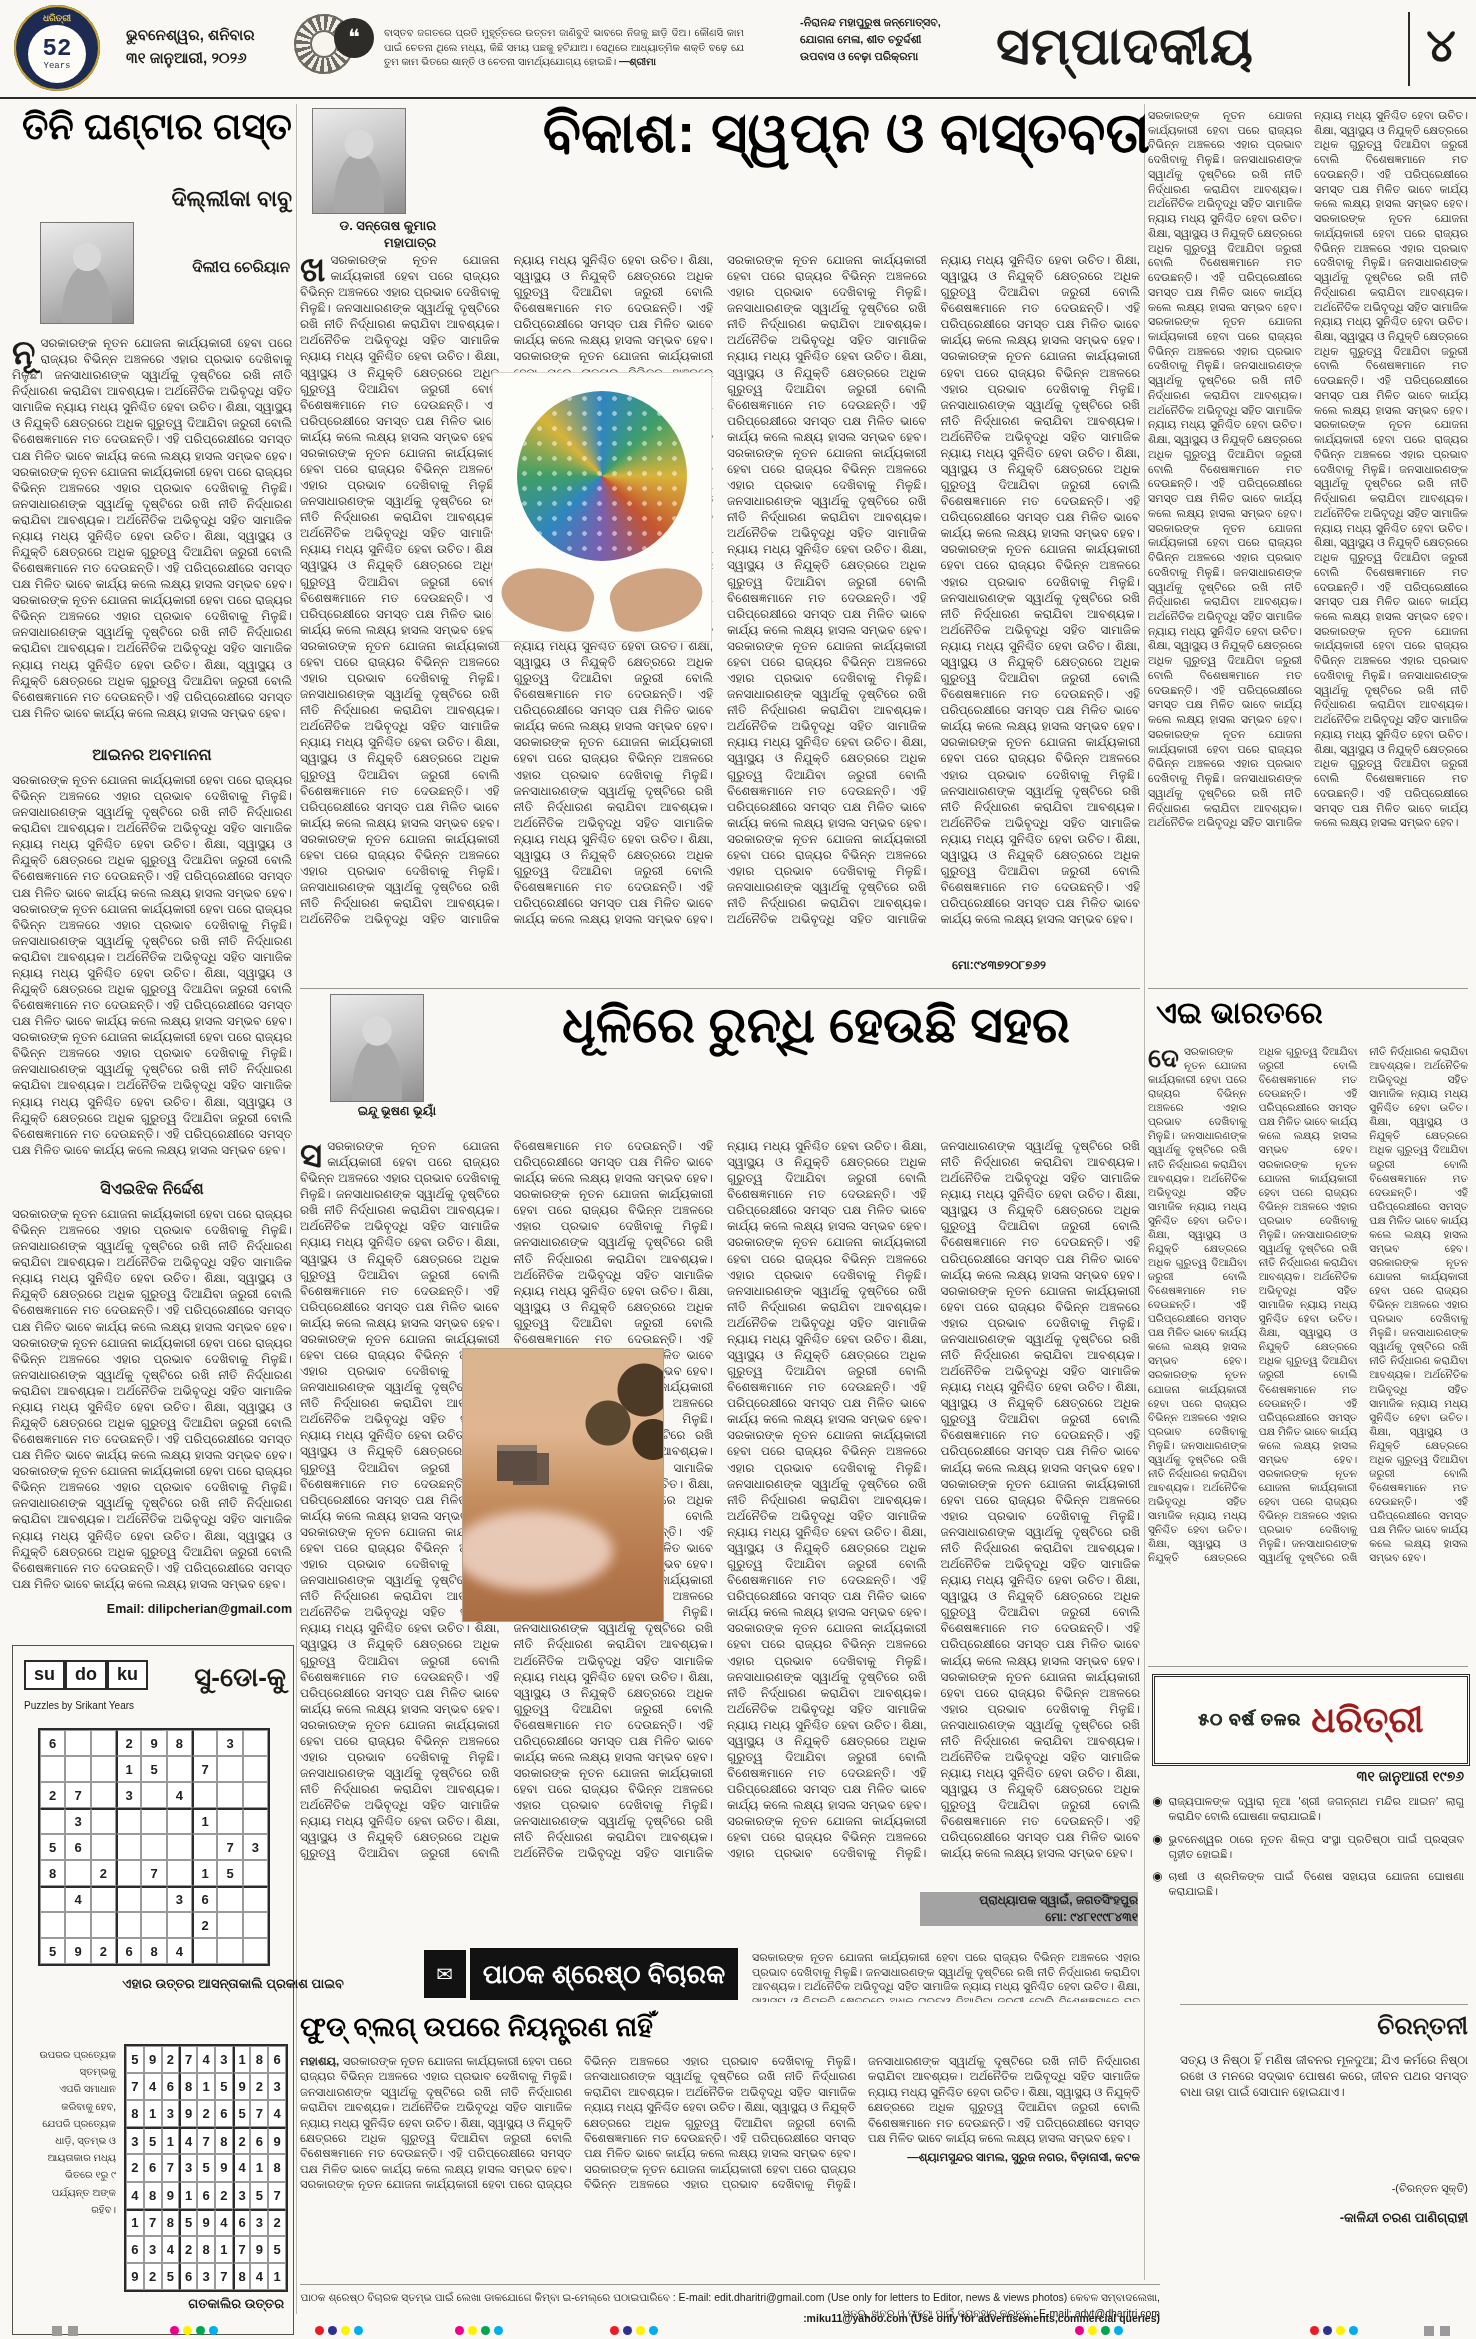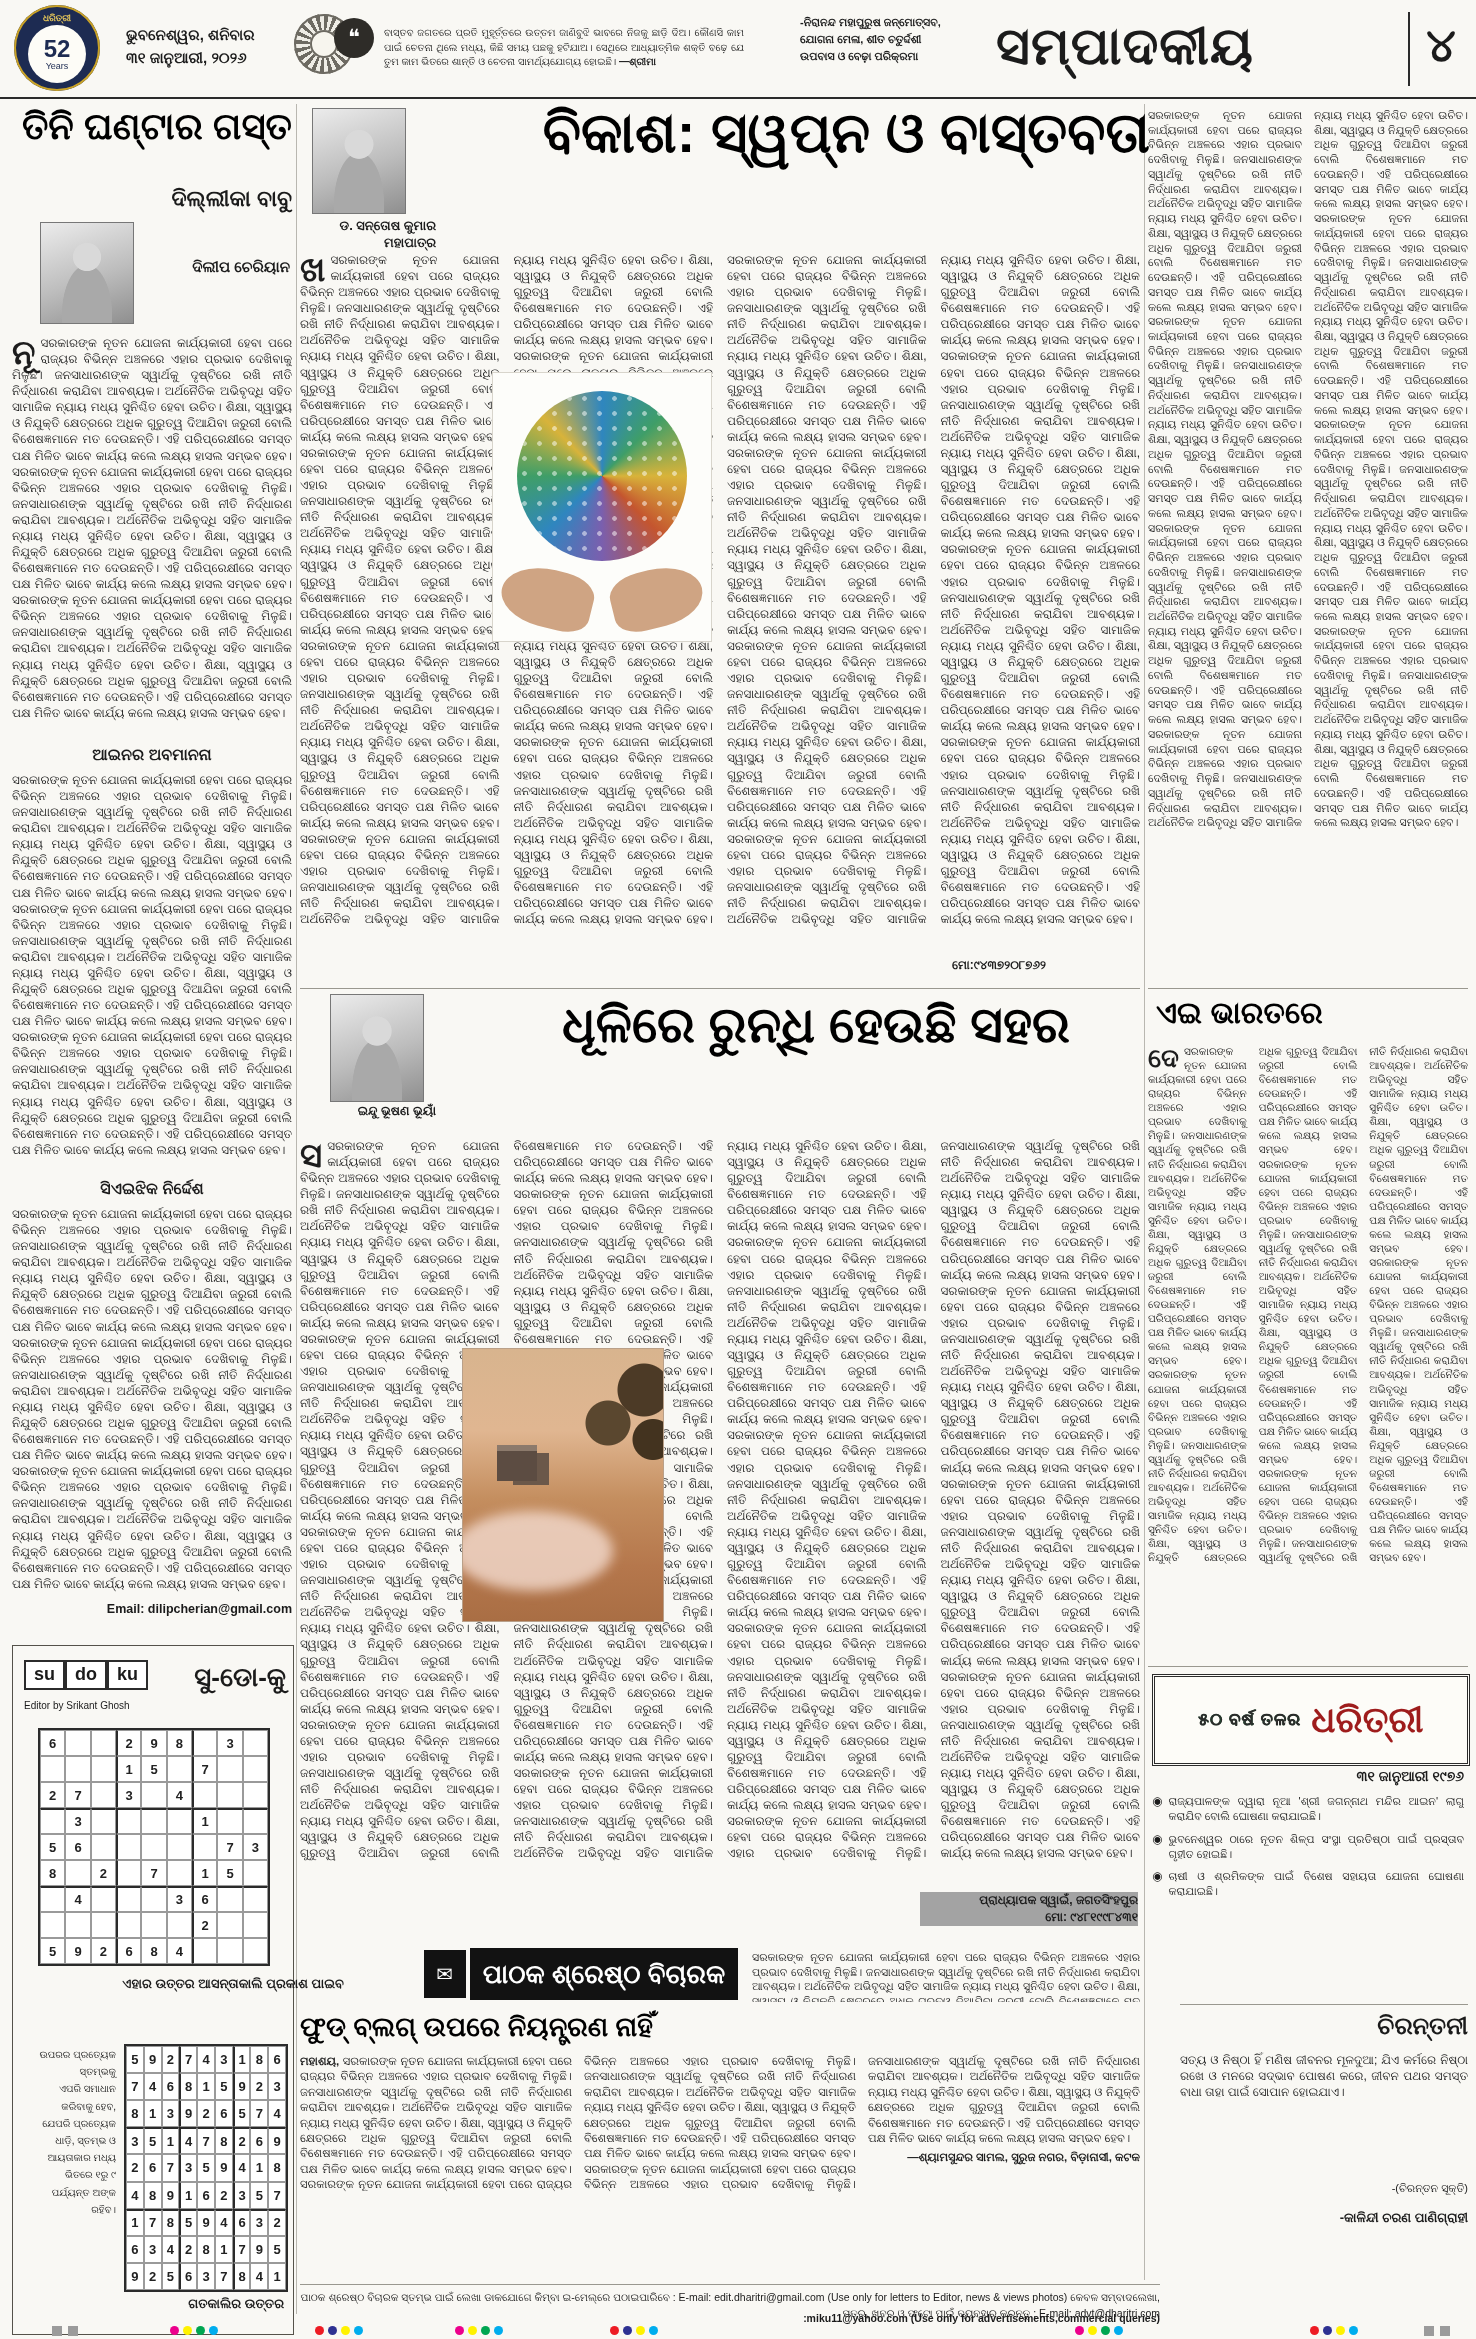--- a/index.html
+++ b/index.html
@@ -12,21 +12,21 @@
   .justify{text-align:justify;}
   .rule-h{position:absolute;background:#2b2b2b;height:2px;}
   .rule-v{position:absolute;background:#b9b7b0;width:1px;}
   .thin-h{position:absolute;background:#9a988f;height:1px;}
 
   
   .logo-badge{left:14px;top:5px;width:86px;height:86px;border-radius:50%;background:#1d2b52;
               display:flex;flex-direction:column;align-items:center;justify-content:center;
               box-shadow:0 0 0 2px #c9a227 inset;}
   .logo-inner{width:58px;height:58px;border-radius:50%;background:#fdfcf7;display:flex;flex-direction:column;
-              align-items:center;justify-content:center;}
+              align-items:center;justify-content:center;font-family:Liberation Mono, monospace;}
   .logo-top{color:#e8c85a;font-size:9px;font-weight:bold;margin-bottom:1px;}
   .logo-years{font-size:24px;font-weight:bold;color:#1d2b52;line-height:1;}
   .logo-years-label{font-size:9px;color:#1d2b52;}
   .date-block{left:126px;top:24px;width:160px;font-size:15px;font-weight:bold;line-height:1.5;}
   .mandala{left:294px;top:14px;width:60px;height:60px;border-radius:50%;
            background:repeating-conic-gradient(#6d6a62 0 9deg,#efede6 9deg 18deg);
            box-shadow:0 0 0 2px #6d6a62 inset;}
   .mandala::after{content:"";position:absolute;left:16px;top:16px;width:28px;height:28px;border-radius:50%;
            background:#f7f5ee;box-shadow:0 0 0 2px #6d6a62 inset;}
   .quote-icon{left:334px;top:18px;width:40px;height:40px;border-radius:50%;background:#2e2c28;color:#fff;
@@ -142,21 +142,21 @@
   <div class="abs subhead" style="left:12px;top:1180px;width:280px;">ସିଏଇଝିକ ନିର୍ଦ୍ଦେଶ</div>
   <div class="abs body-text" style="left:12px;top:1206px;width:280px;height:386px;">ସରକାରଙ୍କ ନୂତନ ଯୋଜନା କାର୍ଯ୍ୟକାରୀ ହେବା ପରେ ରାଜ୍ୟର ବିଭିନ୍ନ ଅଞ୍ଚଳରେ ଏହାର ପ୍ରଭାବ ଦେଖିବାକୁ ମିଳୁଛି। ଜନସାଧାରଣଙ୍କ ସ୍ୱାର୍ଥକୁ ଦୃଷ୍ଟିରେ ରଖି ନୀତି ନିର୍ଦ୍ଧାରଣ କରାଯିବା ଆବଶ୍ୟକ। ଅର୍ଥନୈତିକ ଅଭିବୃଦ୍ଧି ସହିତ ସାମାଜିକ ନ୍ୟାୟ ମଧ୍ୟ ସୁନିଶ୍ଚିତ ହେବା ଉଚିତ। ଶିକ୍ଷା, ସ୍ୱାସ୍ଥ୍ୟ ଓ ନିଯୁକ୍ତି କ୍ଷେତ୍ରରେ ଅଧିକ ଗୁରୁତ୍ୱ ଦିଆଯିବା ଜରୁରୀ ବୋଲି ବିଶେଷଜ୍ଞମାନେ ମତ ଦେଉଛନ୍ତି। ଏହି ପରିପ୍ରେକ୍ଷୀରେ ସମସ୍ତ ପକ୍ଷ ମିଳିତ ଭାବେ କାର୍ଯ୍ୟ କଲେ ଲକ୍ଷ୍ୟ ହାସଲ ସମ୍ଭବ ହେବ। ସରକାରଙ୍କ ନୂତନ ଯୋଜନା କାର୍ଯ୍ୟକାରୀ ହେବା ପରେ ରାଜ୍ୟର ବିଭିନ୍ନ ଅଞ୍ଚଳରେ ଏହାର ପ୍ରଭାବ ଦେଖିବାକୁ ମିଳୁଛି। ଜନସାଧାରଣଙ୍କ ସ୍ୱାର୍ଥକୁ ଦୃଷ୍ଟିରେ ରଖି ନୀତି ନିର୍ଦ୍ଧାରଣ କରାଯିବା ଆବଶ୍ୟକ। ଅର୍ଥନୈତିକ ଅଭିବୃଦ୍ଧି ସହିତ ସାମାଜିକ ନ୍ୟାୟ ମଧ୍ୟ ସୁନିଶ୍ଚିତ ହେବା ଉଚିତ। ଶିକ୍ଷା, ସ୍ୱାସ୍ଥ୍ୟ ଓ ନିଯୁକ୍ତି କ୍ଷେତ୍ରରେ ଅଧିକ ଗୁରୁତ୍ୱ ଦିଆଯିବା ଜରୁରୀ ବୋଲି ବିଶେଷଜ୍ଞମାନେ ମତ ଦେଉଛନ୍ତି। ଏହି ପରିପ୍ରେକ୍ଷୀରେ ସମସ୍ତ ପକ୍ଷ ମିଳିତ ଭାବେ କାର୍ଯ୍ୟ କଲେ ଲକ୍ଷ୍ୟ ହାସଲ ସମ୍ଭବ ହେବ। ସରକାରଙ୍କ ନୂତନ ଯୋଜନା କାର୍ଯ୍ୟକାରୀ ହେବା ପରେ ରାଜ୍ୟର ବିଭିନ୍ନ ଅଞ୍ଚଳରେ ଏହାର ପ୍ରଭାବ ଦେଖିବାକୁ ମିଳୁଛି। ଜନସାଧାରଣଙ୍କ ସ୍ୱାର୍ଥକୁ ଦୃଷ୍ଟିରେ ରଖି ନୀତି ନିର୍ଦ୍ଧାରଣ କରାଯିବା ଆବଶ୍ୟକ। ଅର୍ଥନୈତିକ ଅଭିବୃଦ୍ଧି ସହିତ ସାମାଜିକ ନ୍ୟାୟ ମଧ୍ୟ ସୁନିଶ୍ଚିତ ହେବା ଉଚିତ। ଶିକ୍ଷା, ସ୍ୱାସ୍ଥ୍ୟ ଓ ନିଯୁକ୍ତି କ୍ଷେତ୍ରରେ ଅଧିକ ଗୁରୁତ୍ୱ ଦିଆଯିବା ଜରୁରୀ ବୋଲି ବିଶେଷଜ୍ଞମାନେ ମତ ଦେଉଛନ୍ତି। ଏହି ପରିପ୍ରେକ୍ଷୀରେ ସମସ୍ତ ପକ୍ଷ ମିଳିତ ଭାବେ କାର୍ଯ୍ୟ କଲେ ଲକ୍ଷ୍ୟ ହାସଲ ସମ୍ଭବ ହେବ।</div>
   <div class="abs center bold" style="left:12px;top:1602px;width:280px;font-size:12.5px;">Email: dilipcherian@gmail.com</div>
 
   <div class="abs sudoku-box"></div>
   <div class="abs su-brand" style="left:24px;top:1660px;justify-content:flex-end;">
     <div class="su-cell">su</div>
     <div class="su-cell">do</div>
     <div class="su-cell">ku</div>
   </div>
-  <div class="abs" style="left:24px;top:1700px;font-size:10px;">Editor by Srikant Ghosh</div>
+  <div class="abs" style="left:24px;top:1700px;font-size:10px;">Puzzles by Srikant Years</div>
   <div class="abs bold" style="left:158px;top:1662px;width:128px;font-size:26px;text-align:right;">ସୁ-ଡୋ-କୁ</div>
   <div id="puzzle-grid" class="abs sgrid" style="left:38px;top:1728px;width:228px;height:234px;
        grid-template-columns:repeat(9,1fr);grid-template-rows:repeat(9,1fr);">
       <div class="scell">6</div>
       <div class="scell"></div>
       <div class="scell"></div>
       <div class="scell bl">2</div>
       <div class="scell">9</div>
       <div class="scell">8</div>
       <div class="scell bl"></div>

